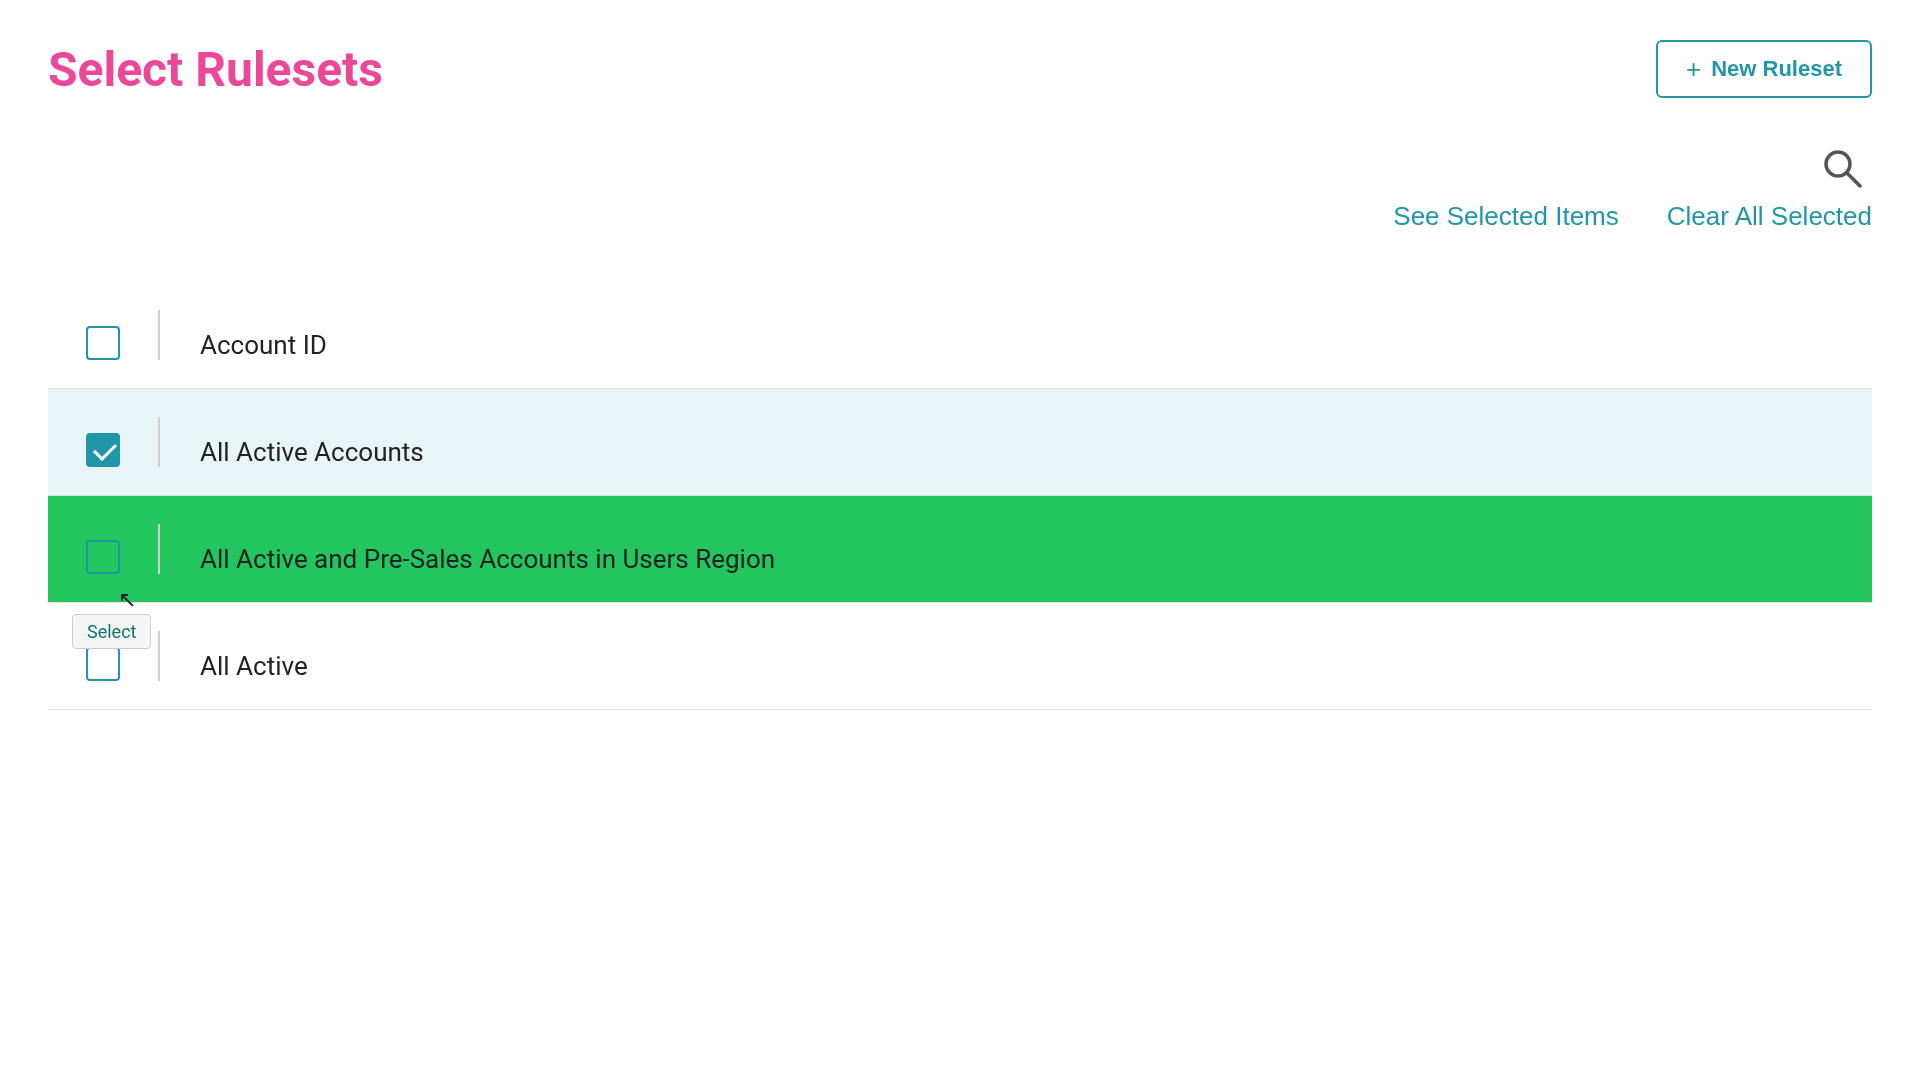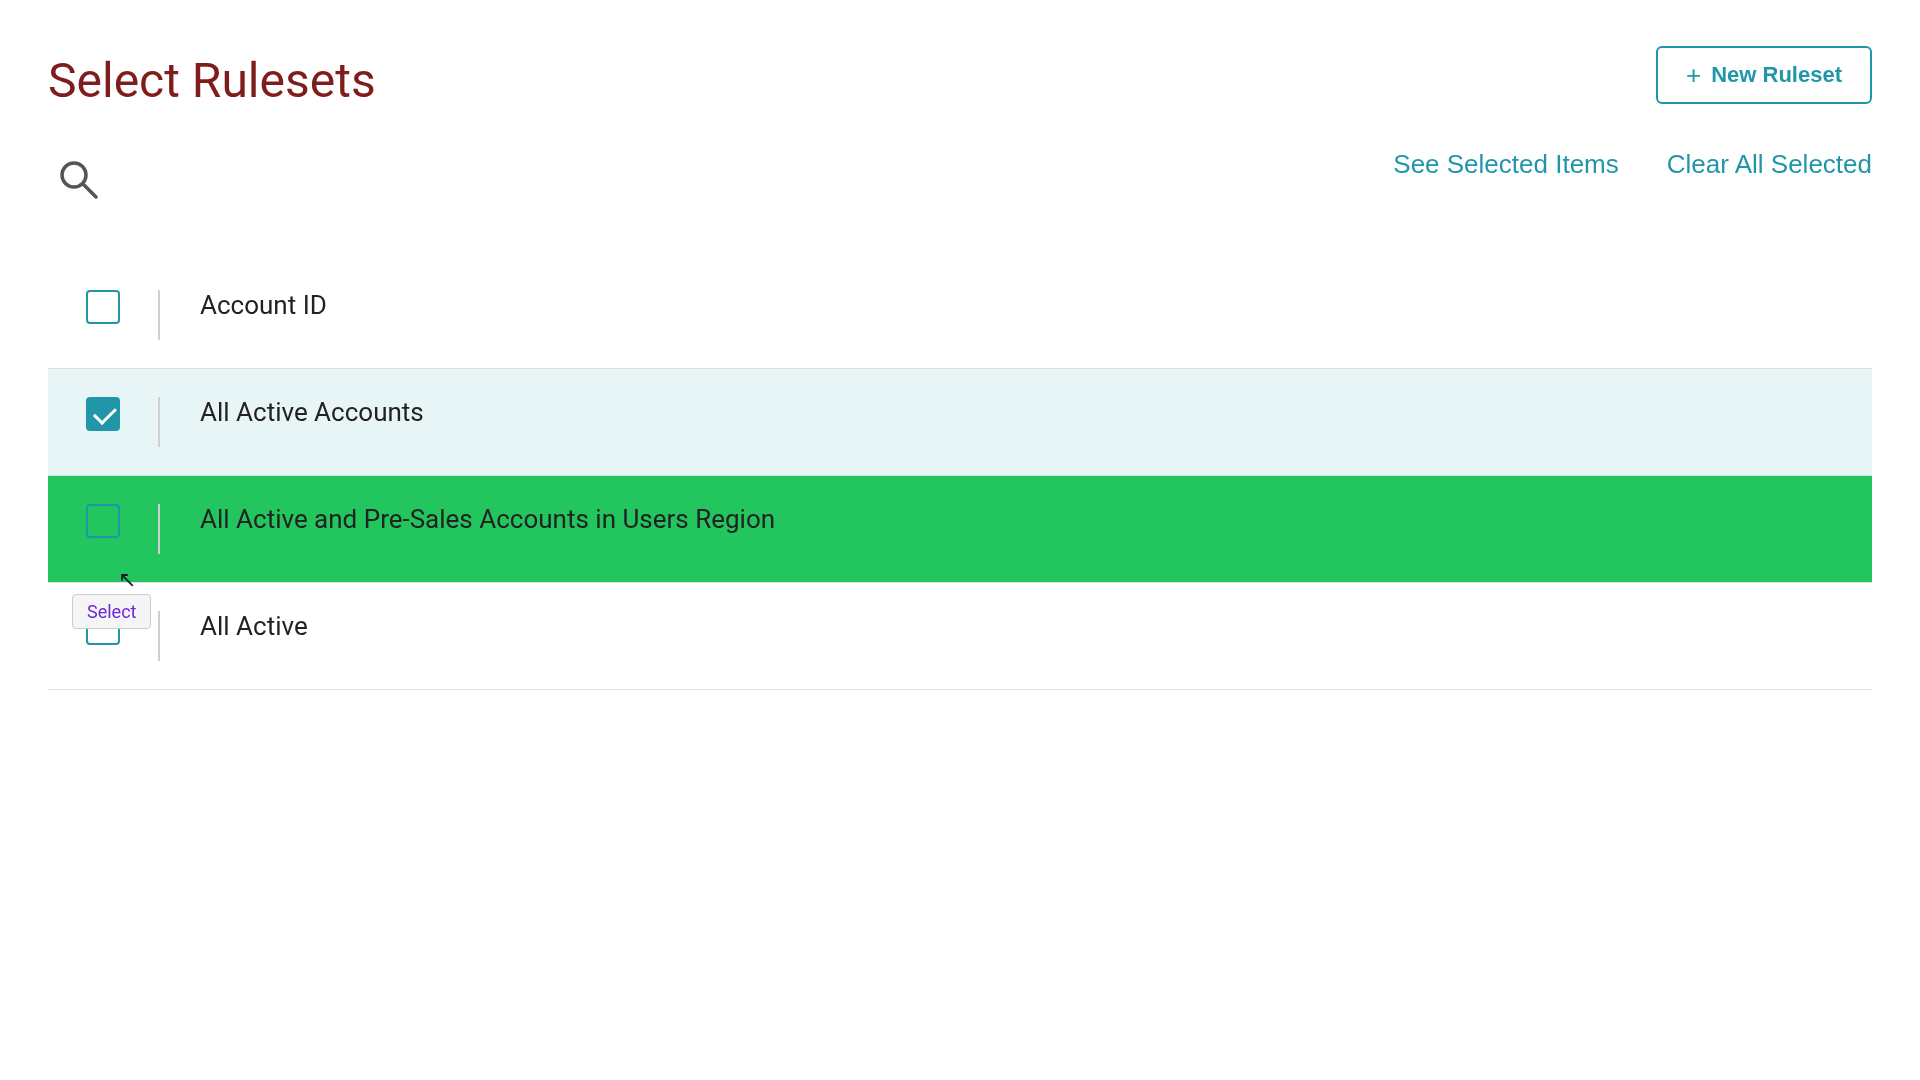--- a/index.html
+++ b/index.html
@@ -23,23 +23,22 @@
 
     .header-row {
       display: flex;
       align-items: center;
       justify-content: space-between;
       margin-bottom: 40px;
     }
 
     .page-title {
       font-size: 48px;
-      font-weight: 400;
-      color: #7f1d1d;
-      margin-top: 12px;
+      font-weight: 700;
+      color: #ec4899;
     }
 
     .new-ruleset-btn {
       display: flex;
       align-items: center;
       gap: 10px;
       border: 2px solid #2196a8;
       color: #2196a8;
       background: transparent;
       padding: 14px 28px;
@@ -50,23 +49,24 @@
     }
 
     .new-ruleset-btn .plus-icon {
       font-size: 26px;
       font-weight: 300;
       line-height: 1;
     }
 
     .toolbar-row {
       display: flex;
-      align-items: flex-start;
+      align-items: flex-end;
       justify-content: space-between;
       margin-bottom: 50px;
+      flex-direction: column;
     }
 
     .search-icon-btn {
       background: none;
       border: none;
       cursor: pointer;
       padding: 8px;
     }
 
     .search-icon-svg {
@@ -89,21 +89,21 @@
       border: none;
       text-decoration: none;
     }
 
     .list-container {
       width: 100%;
     }
 
     .list-item {
       display: flex;
-      align-items: flex-start;
+      align-items: flex-end;
       padding: 28px 0;
       border-bottom: 1px solid #e0e0e0;
       gap: 0;
     }
 
     .list-item.selected-row {
       background-color: #e8f5f7;
     }
 
     .list-item.hovered-row {
@@ -159,21 +159,21 @@
       transform: rotate(45deg) translateY(-2px);
     }
 
     .tooltip {
       position: absolute;
       background: #f5f5f5;
       border: 1px solid #ccc;
       border-radius: 4px;
       padding: 6px 14px;
       font-size: 18px;
-      color: #6d28d9;
+      color: #0f766e;
       pointer-events: none;
     }
 
     .row-wrapper {
       position: relative;
     }
   </style>
 </head>
 <body>
 

